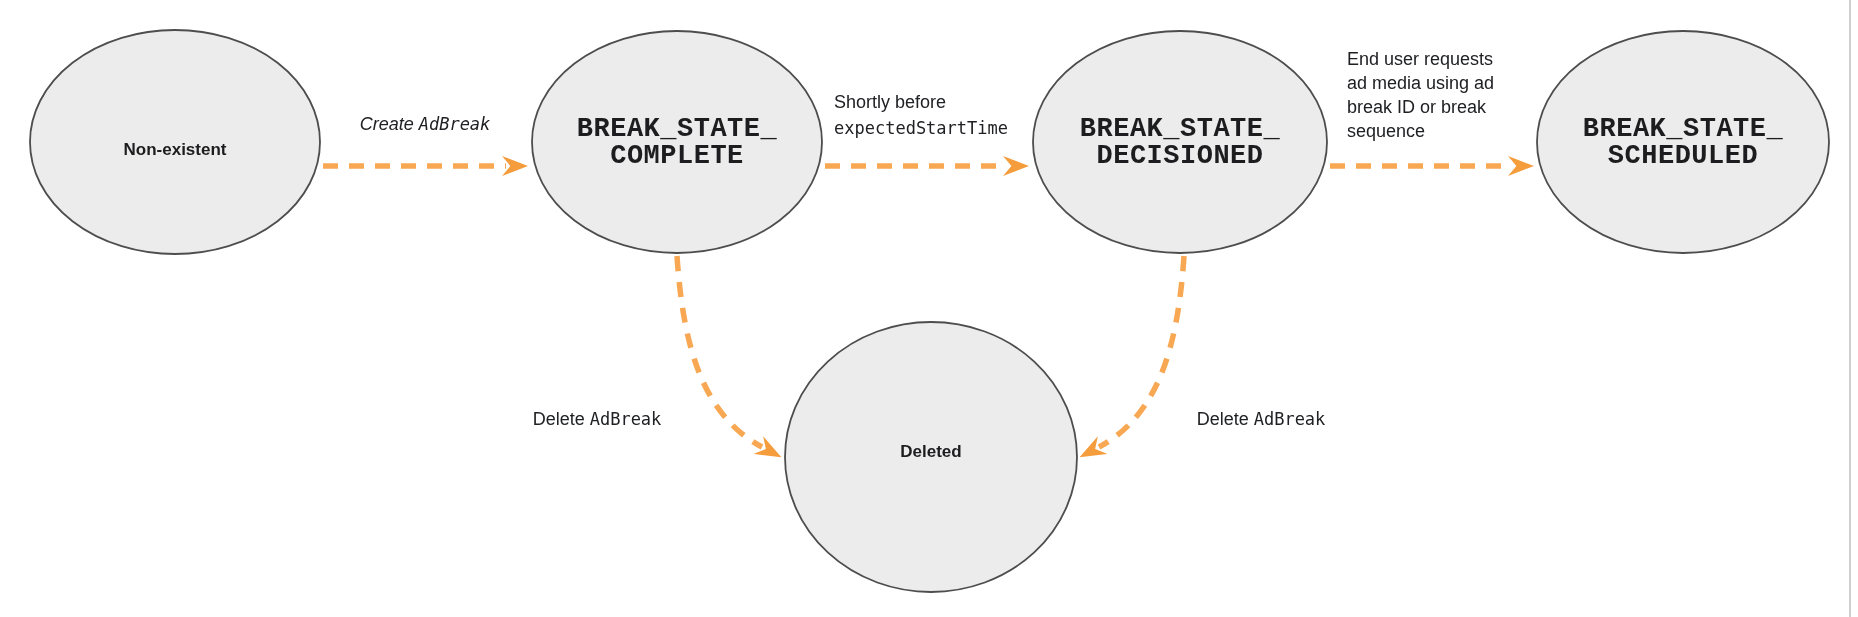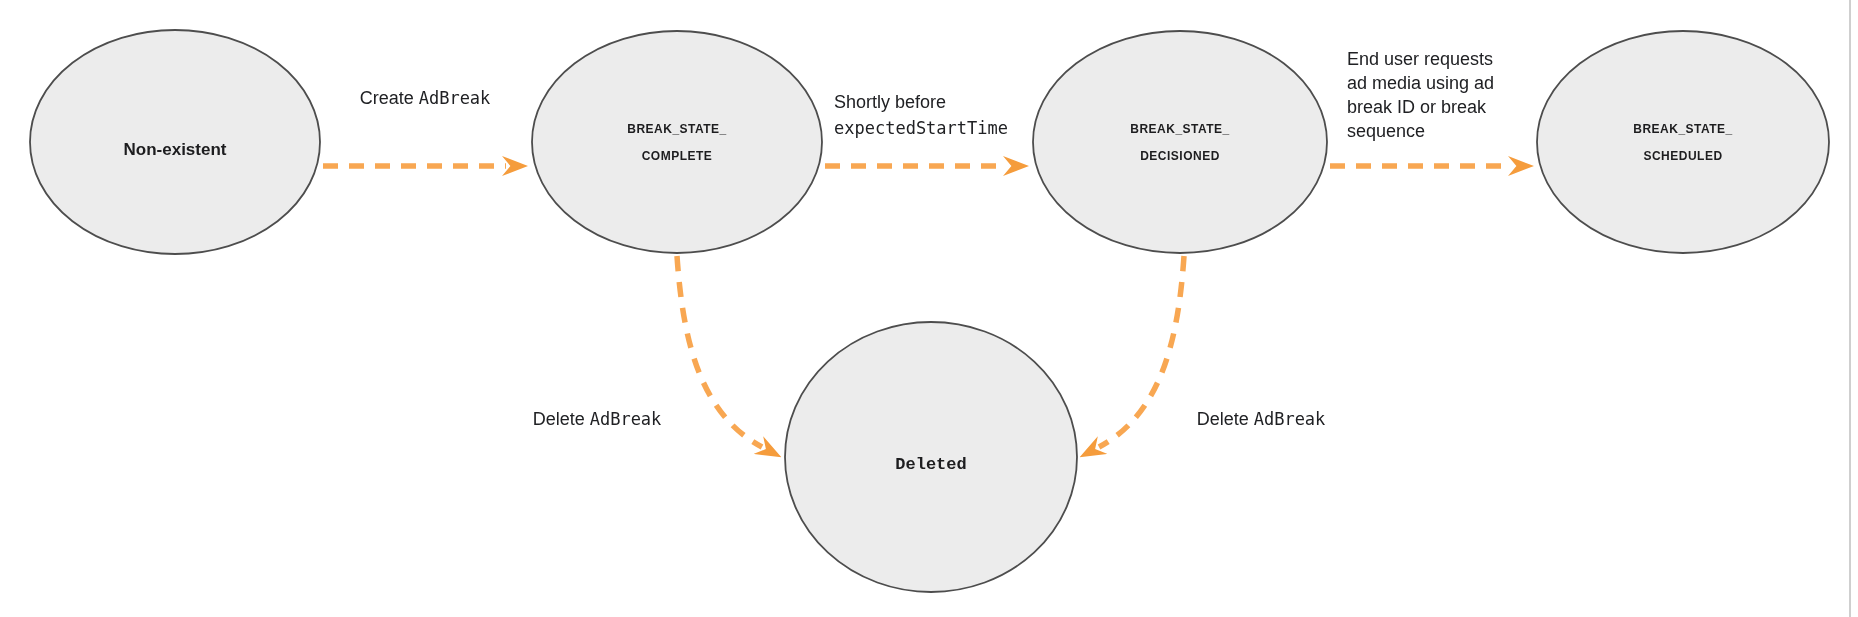--- a/index.html
+++ b/index.html
@@ -23,23 +23,23 @@
     text-align: center;
     white-space: nowrap;
     color: #1d1d1f;
   }
   .node-label.sans {
     font-family: "Liberation Sans", sans-serif;
     font-weight: bold;
     font-size: 17px;
   }
   .node-label.mono {
-    font-family: Liberation Sans, sans-serif;
+    font-family: Liberation Mono, monospace;
     font-weight: bold;
-    font-size: 12px;
+    font-size: 27px;
     line-height: 27px;
     letter-spacing: 0.5px;
   }
   .edge-label {
     position: absolute;
     font-size: 18px;
     line-height: 24px;
     color: #202124;
     white-space: nowrap;
   }
@@ -92,23 +92,23 @@
   <div class="node-label mono" style="left:1180px; top:143px;">
     <span class="line" style="display:block;">BREAK_STATE_</span>
     <span class="line" style="display:block;">DECISIONED</span>
   </div>
 
   <div class="node-label mono" style="left:1683px; top:143px;">
     <span class="line" style="display:block;">BREAK_STATE_</span>
     <span class="line" style="display:block;">SCHEDULED</span>
   </div>
 
-  <div class="node-label sans" style="left:931px; top:464px;font-family:Liberation Mono, monospace;">Deleted</div>
+  <div class="node-label sans" style="left:931px; top:452px;">Deleted</div>
 
-  <div class="edge-label centered" style="left:425px; top:98px;">
+  <div class="edge-label centered" style="left:425px; top:124px;font-style:italic;">
     <span>Create </span><span class="code">AdBreak</span>
   </div>
 
   <div class="edge-label" style="left:834px; top:89px; line-height:26px;">
     <span class="line">Shortly before</span>
     <span class="line code">expectedStartTime</span>
   </div>
 
   <div class="edge-label" style="left:1347px; top:47px;">
     <span class="line">End user requests</span>

